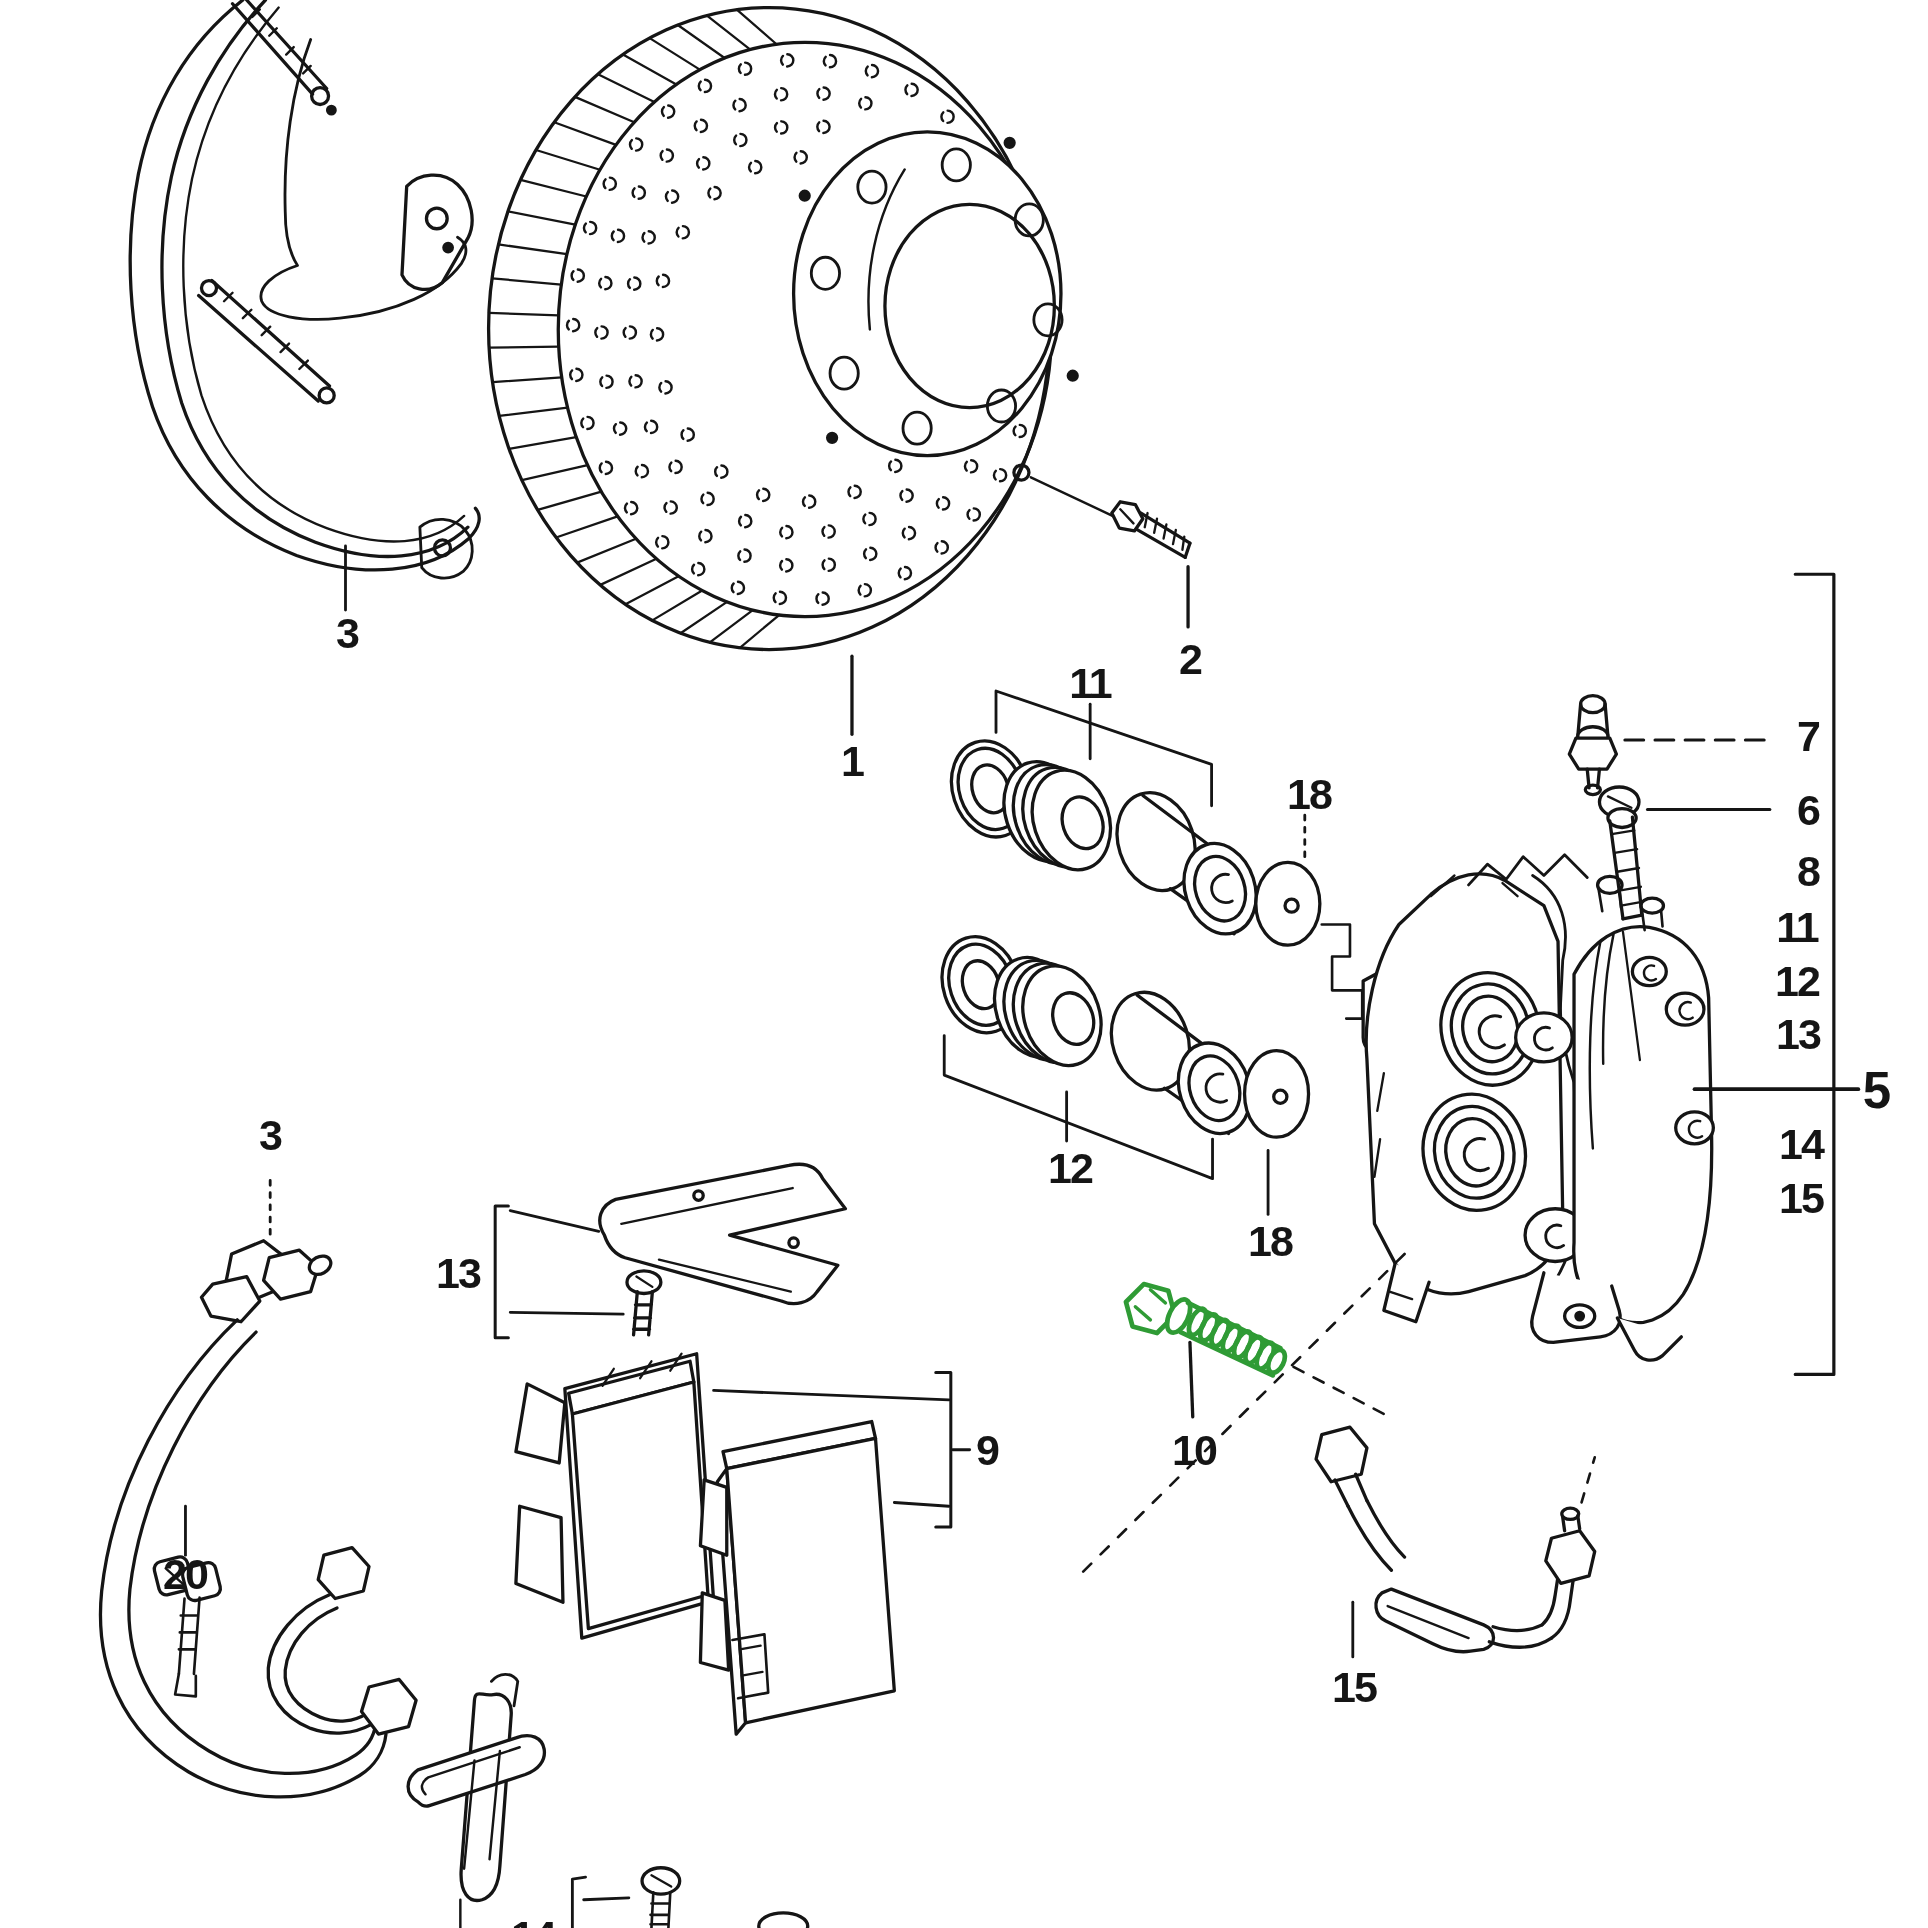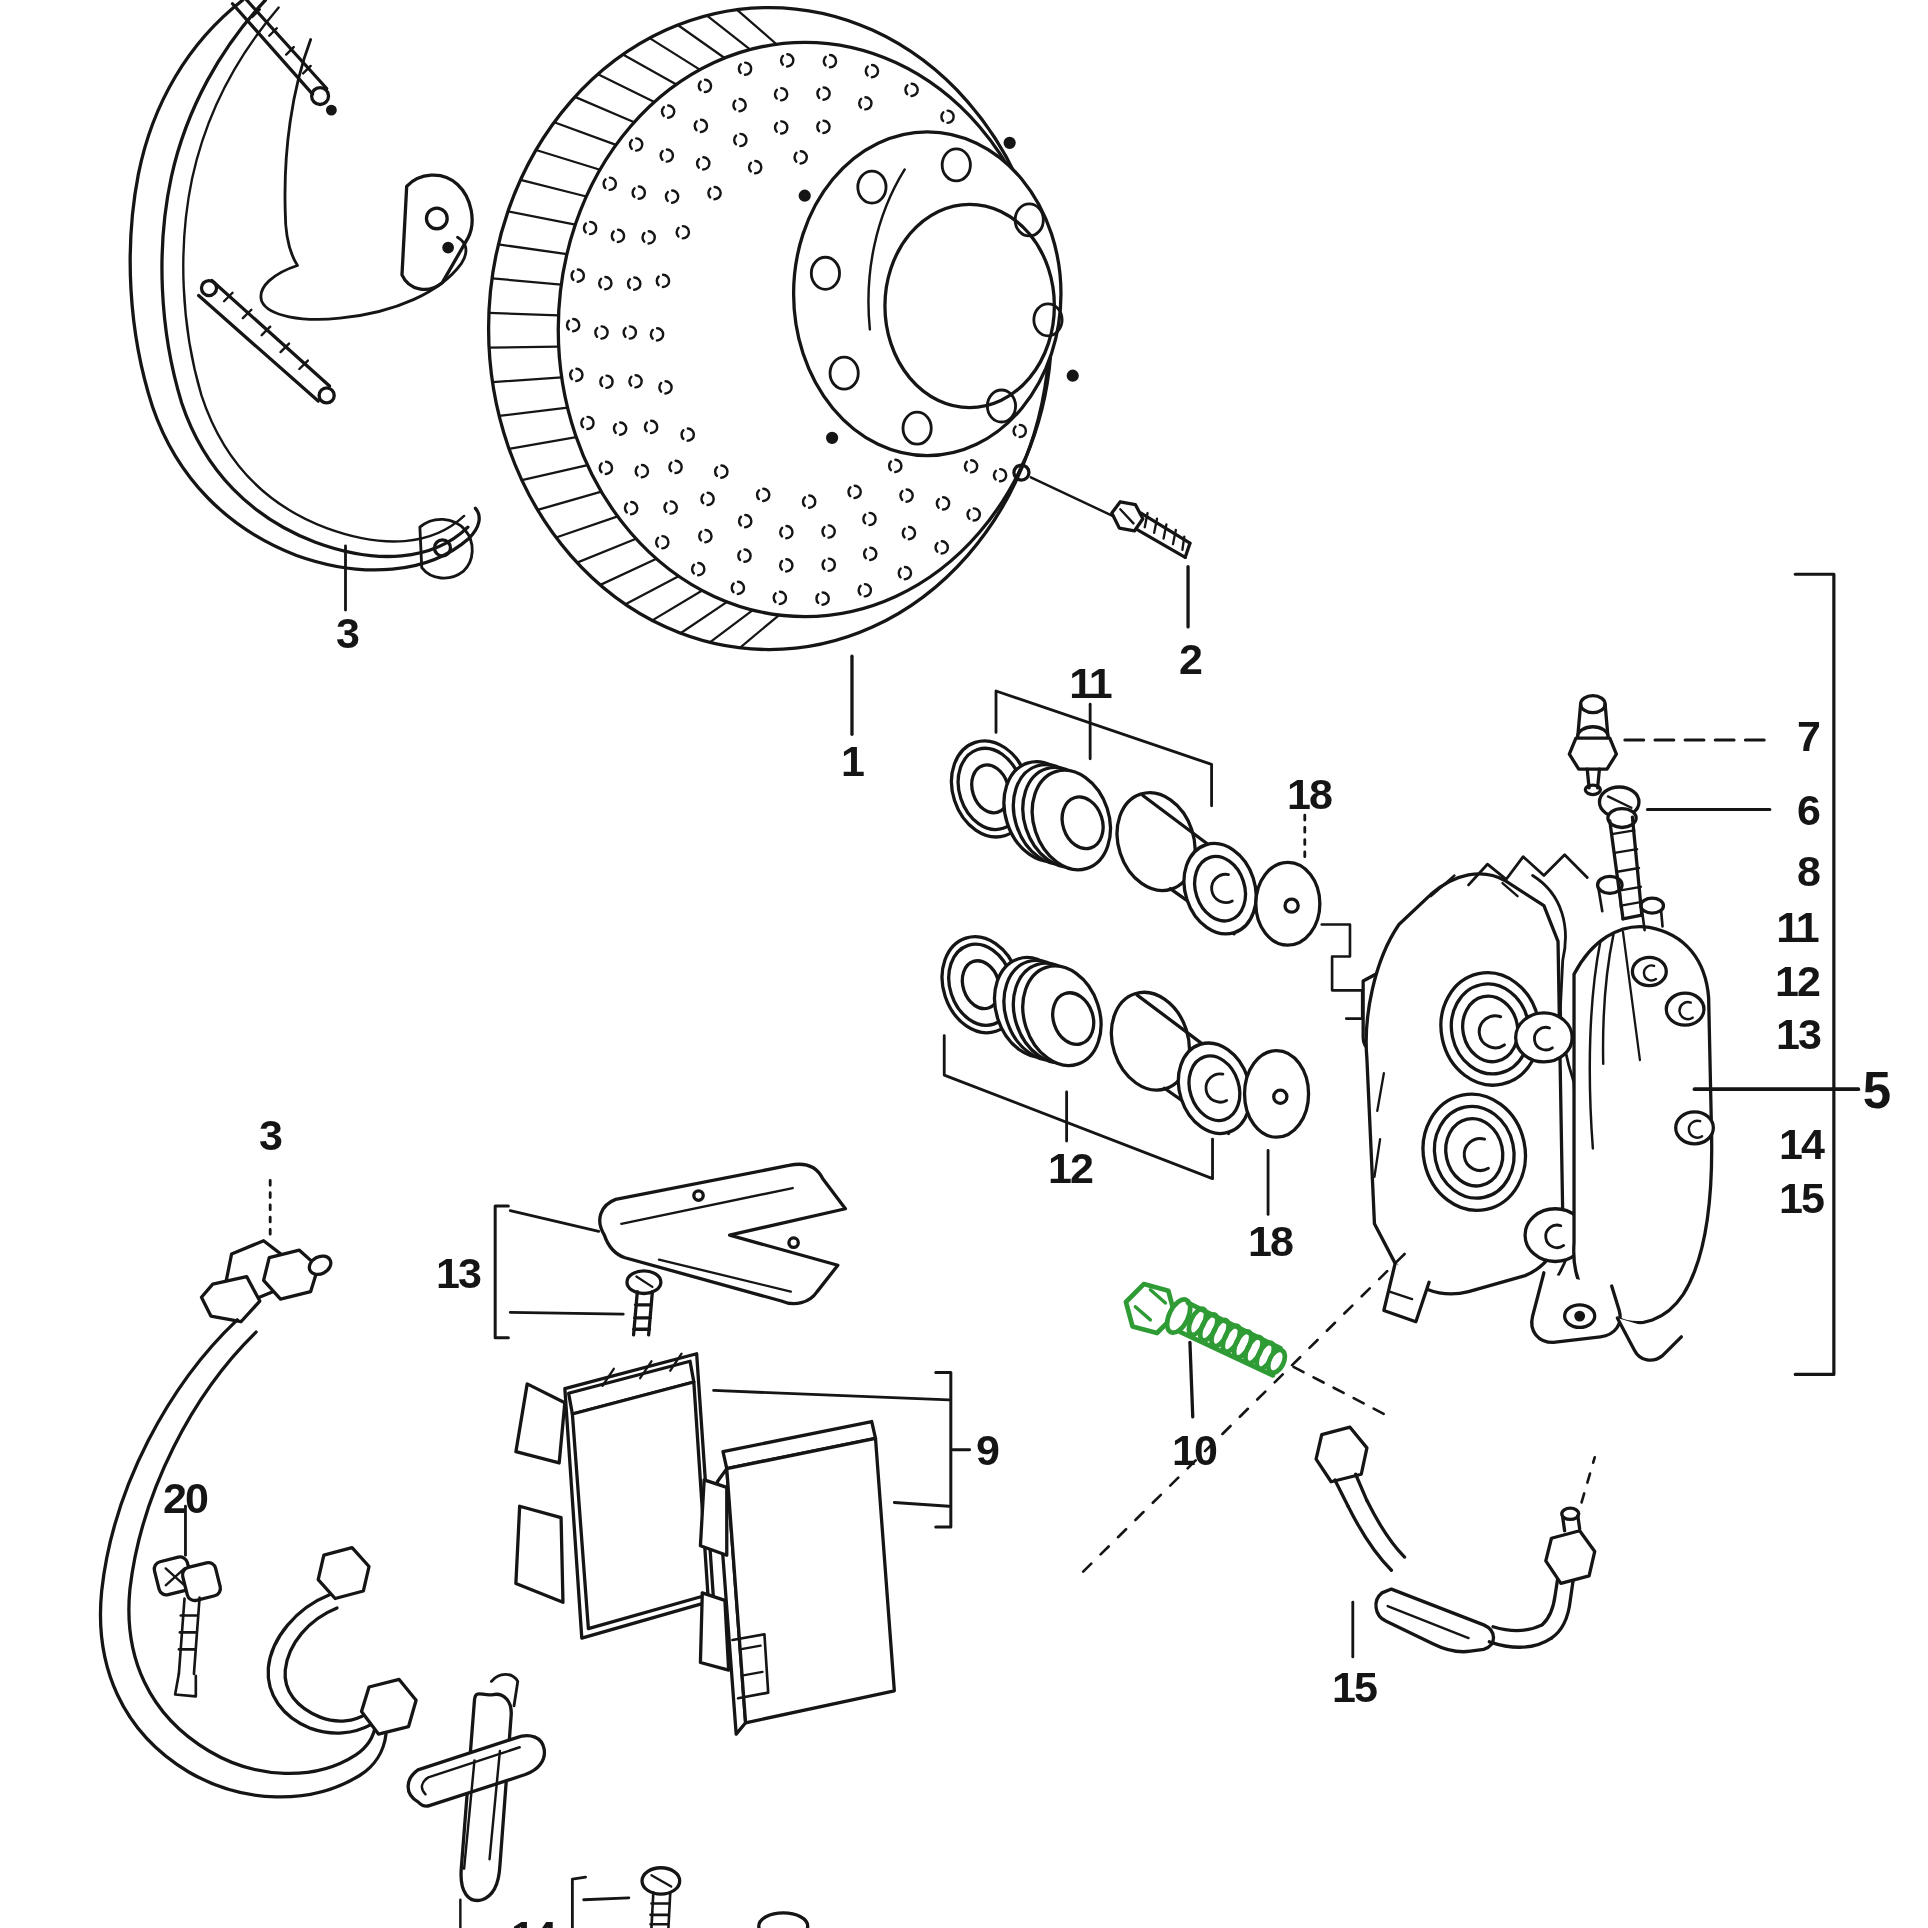--- a/index.html
+++ b/index.html
@@ -431,21 +431,21 @@
 <div id="callout-layer">
       <div class="callout" style="left: 347px; top: 633px;">3</div>
       <div class="callout" style="left: 852px; top: 761px;">1</div>
       <div class="callout" style="left: 1190px; top: 659px;">2</div>
       <div class="callout" style="left: 1090px; top: 683px;">11</div>
       <div class="callout" style="left: 1309px; top: 794px;">18</div>
       <div class="callout" style="left: 1070px; top: 1168px;">12</div>
       <div class="callout" style="left: 1270px; top: 1241px;">18</div>
       <div class="callout" style="left: 1194px; top: 1450px; text-align: center;">10</div>
       <div class="callout" style="left: 270px; top: 1135px;">3</div>
-      <div class="callout" style="left: 185px; top: 1498px;">20</div>
+      <div class="callout" style="left: 185px; top: 1574px;">20</div>
       <div class="callout" style="left: 458px; top: 1273px;">13</div>
       <div class="callout" style="left: 987px; top: 1450px;">9</div>
       <div class="callout" style="left: 1354px; top: 1687px;">15</div>
       <div class="callout" style="left: 533px; top: 1936px;">14</div>
       <div class="callout" style="left: 1808px; top: 736px;">7</div>
       <div class="callout" style="left: 1808px; top: 810px;">6</div>
       <div class="callout" style="left: 1808px; top: 871px;">8</div>
       <div class="callout" style="left: 1797px; top: 927px;">11</div>
       <div class="callout" style="left: 1797px; top: 981px;">12</div>
       <div class="callout" style="left: 1798px; top: 1034px;">13</div>

